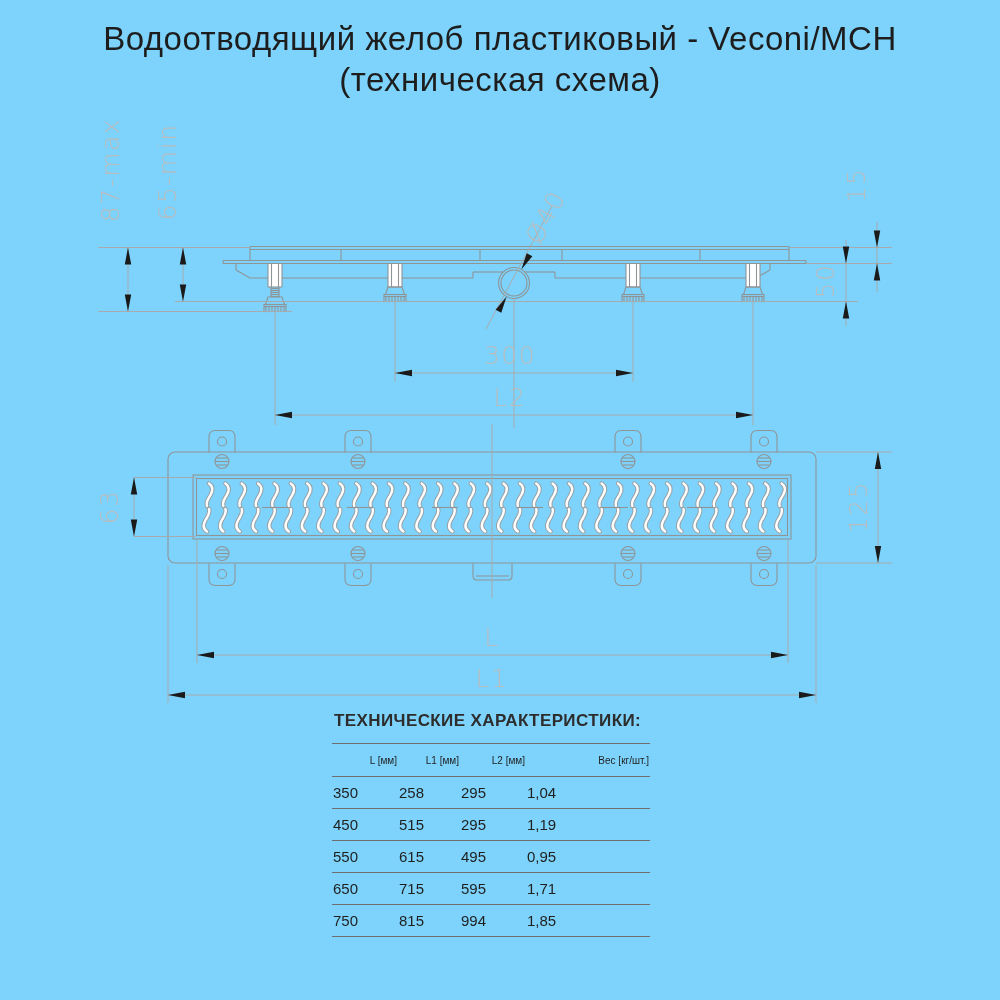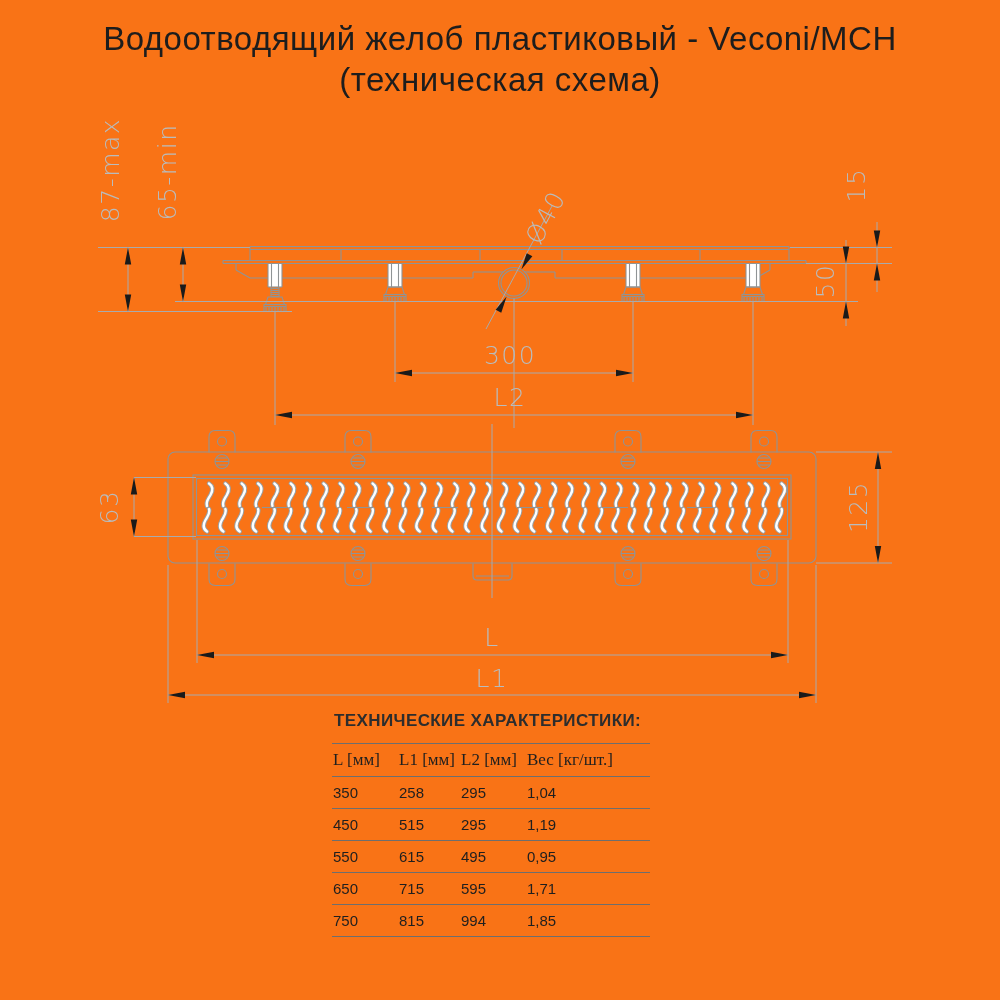--- a/index.html
+++ b/index.html
@@ -1,31 +1,31 @@
 <!DOCTYPE html>
 <html><head>
 <meta charset="utf-8">
 <style>
   html,body{margin:0;padding:0;background:#fff;}
-  .page{position:relative;width:1000px;height:1000px;background:#f97316;overflow:hidden;
+  .page{position:relative;width:1000px;height:1000px;background:#7dd3fc;overflow:hidden;
         font-family:"Liberation Sans",sans-serif;}
   .title{position:absolute;left:0;top:18px;width:1000px;text-align:center;
          color:#1d1d1d;font-weight:300;font-size:33px;line-height:41px;letter-spacing:.5px;}
   svg.drawing{position:absolute;left:0;top:0;width:1000px;height:1000px;}
   .ln{stroke:#8f9496;stroke-width:1.1;fill:none;}
   .dimln{stroke:#a8abad;stroke-width:1;fill:none;}
   .dim{font-family:"DejaVu Sans",sans-serif;font-weight:300;font-size:25px;fill:#b9bcbd;
        letter-spacing:1.5px;text-anchor:middle;dominant-baseline:middle;}
   
   .specs{position:absolute;left:332px;top:711px;width:318px;}
   .specs h2{margin:0 0 0 2px;font-size:17px;font-weight:600;color:#2d2d2d;letter-spacing:.4px;}
   table.t{border-collapse:collapse;width:318px;margin-top:12px;table-layout:fixed;}
   table.t col.c1{width:66px}table.t col.c2{width:62px}table.t col.c3{width:66px}table.t col.c4{width:124px}
-  table.t th{font-size:17px;font-weight:400;color:#1f1f1f;height:30px;text-align:left;
-             border-top:1.4px solid #6e6e6e;border-bottom:1.4px solid #6e6e6e;font-family:Liberation Serif, serif;}
+  table.t th{font-size:10px;font-weight:400;color:#1f1f1f;height:30px;text-align:right;
+             border-top:1.4px solid #6e6e6e;border-bottom:1.4px solid #6e6e6e;}
   table.t td{font-size:15px;font-weight:400;color:#1f1f1f;height:29px;text-align:left;
              border-bottom:1.4px solid #6e6e6e;}
 </style>
 </head>
 <body>
 
 <div class="page">
 
   <div class="title">
     <div>Водоотводящий желоб пластиковый - Veconi/MCH</div>

